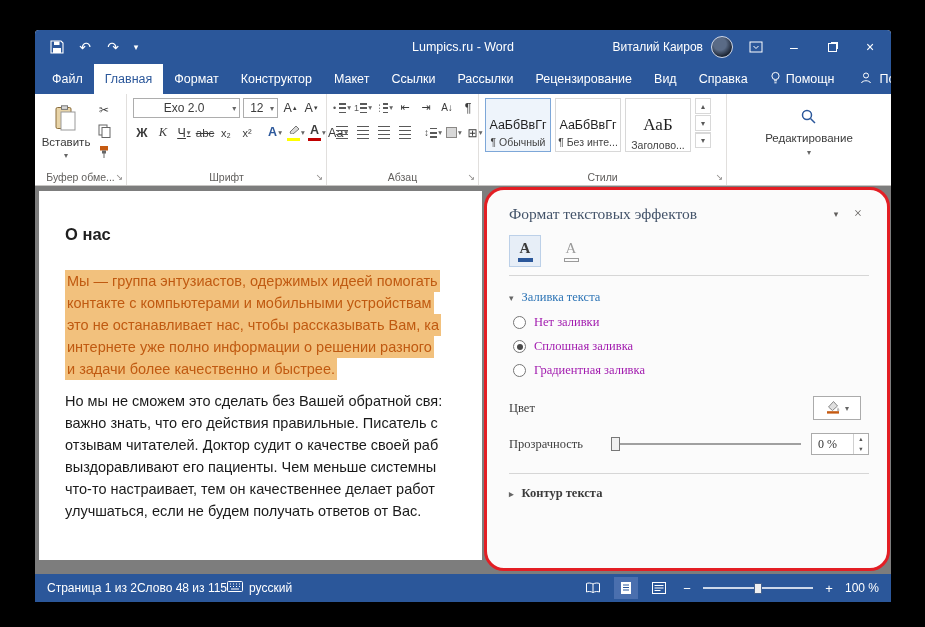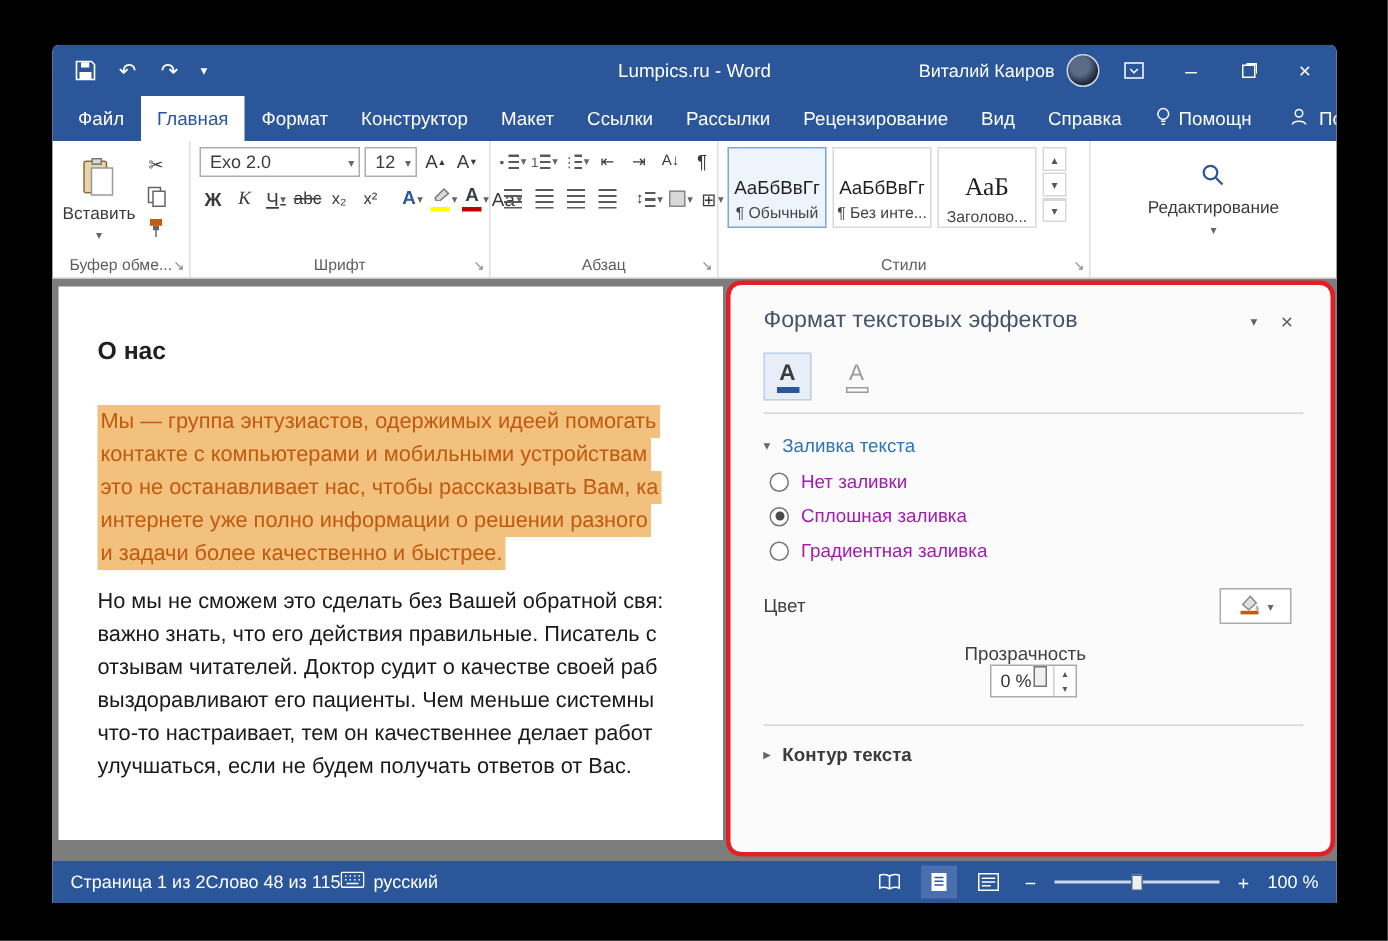--- a/index.html
+++ b/index.html
@@ -76,21 +76,21 @@
 
   
   .docarea{flex:1;background:#7d7d7d;position:relative;overflow:hidden;}
   .page{position:absolute;left:4px;top:5px;bottom:14px;width:443px;background:#fff;padding:34px 10px 0 26px;overflow:hidden;}
   .doc-h{font-size:16.5px;font-weight:bold;color:#1f1f1f;margin-bottom:26px;}
   .docline{font-size:14.5px;line-height:22px;color:#1a1a1a;white-space:nowrap;}
   .hl-line{display:table;background:var(--highlight-bg);color:var(--highlight-text);padding:0 2px;}
   .para2{margin-top:10px;}
 
   
-  .pane{position:absolute;left:449px;right:1px;top:1px;bottom:3px;background:#fbfbfb;border:3px solid var(--annotation);border-radius:10px;padding:13px 18px 0 22px;overflow:hidden;}
+  .pane{position:absolute;left:449px;right:1px;top:1px;bottom:3px;background:#fbfbfb;border:3px solid var(--annotation);border-radius:20px;padding:13px 18px 0 22px;overflow:hidden;font-family:Liberation Serif, serif;}
   .pane-head{display:flex;align-items:center;}
   .pane-title{font-size:15.5px;color:#44546a;flex:1;}
   .pane-hbtn{width:22px;height:22px;display:inline-flex;align-items:center;justify-content:center;color:#605e5c;font-size:12px;}
   .pane-tabs{display:flex;gap:14px;margin-top:10px;border-bottom:1px solid #d6d6d6;padding-bottom:8px;}
   .panetab{width:32px;height:32px;display:flex;flex-direction:column;align-items:center;justify-content:center;border:1px solid transparent;}
   .panetab.selected{background:#e7eef7;border-color:#bcd0e8;}
   .pt-letter{font-size:15px;font-weight:bold;color:#3b3b3b;line-height:1;}
   .pt-bar{width:15px;height:4px;background:var(--accent);margin-top:2px;}
   .pt-letter.outline{color:#9a9a9a;font-weight:normal;}
   .pt-bar.hollow{background:none;border:1px solid #9a9a9a;}
@@ -223,21 +223,21 @@
             </svg>
         </span>
       </div>
       <span class="group-label">Буфер обме...</span>
       <span class="launcher">↘</span>
     </div>
 
     <div class="group g-font">
       <div class="frow">
         <span class="combo fname">
-          <span style="flex:1;">Exo 2.0</span>
+          <span style="flex:1;text-align:center;">Exo 2.0</span>
           <span class="dd">▾</span>
         </span>
         <span class="combo fsize">
           <span style="flex:1;">12</span>
           <span class="dd">▾</span>
         </span>
         <span class="rbtn">
             <span>А</span>
             <span style="font-size:7px;">▴</span>
           </span>
@@ -444,21 +444,21 @@
             <svg width="16" height="15" viewBox="0 0 16 15">
                 <path d="M3.5 8l5-5.5 4 4.5-5 4.5z" fill="#e0e0e0" stroke="#888"></path>
                 <path d="M12.8 8.2c.9 1.2 1.6 2.1 1.6 2.8a1.2 1.2 0 0 1-2.4 0c0-.7.5-1.6.8-2.8z" fill="#bbb"></path>
                 <rect x="2" y="12.2" width="12" height="2.4" fill="#c55a11"></rect>
               </svg>
           </span>
           <span class="dd">▾</span>
         </span>
       </div>
 
-      <div class="prow" style="margin-top:13px;flex-direction:column;">
+      <div class="prow" style="margin-top:13px;">
         <span class="lbl">Прозрачность</span>
         <span class="slider">
           <span class="track"></span>
           <span class="thumb"></span>
         </span>
         <span class="spinbox">
           <span class="val">0 %</span>
           <span class="spinner">
             <span>▴</span>
             <span>▾</span>

